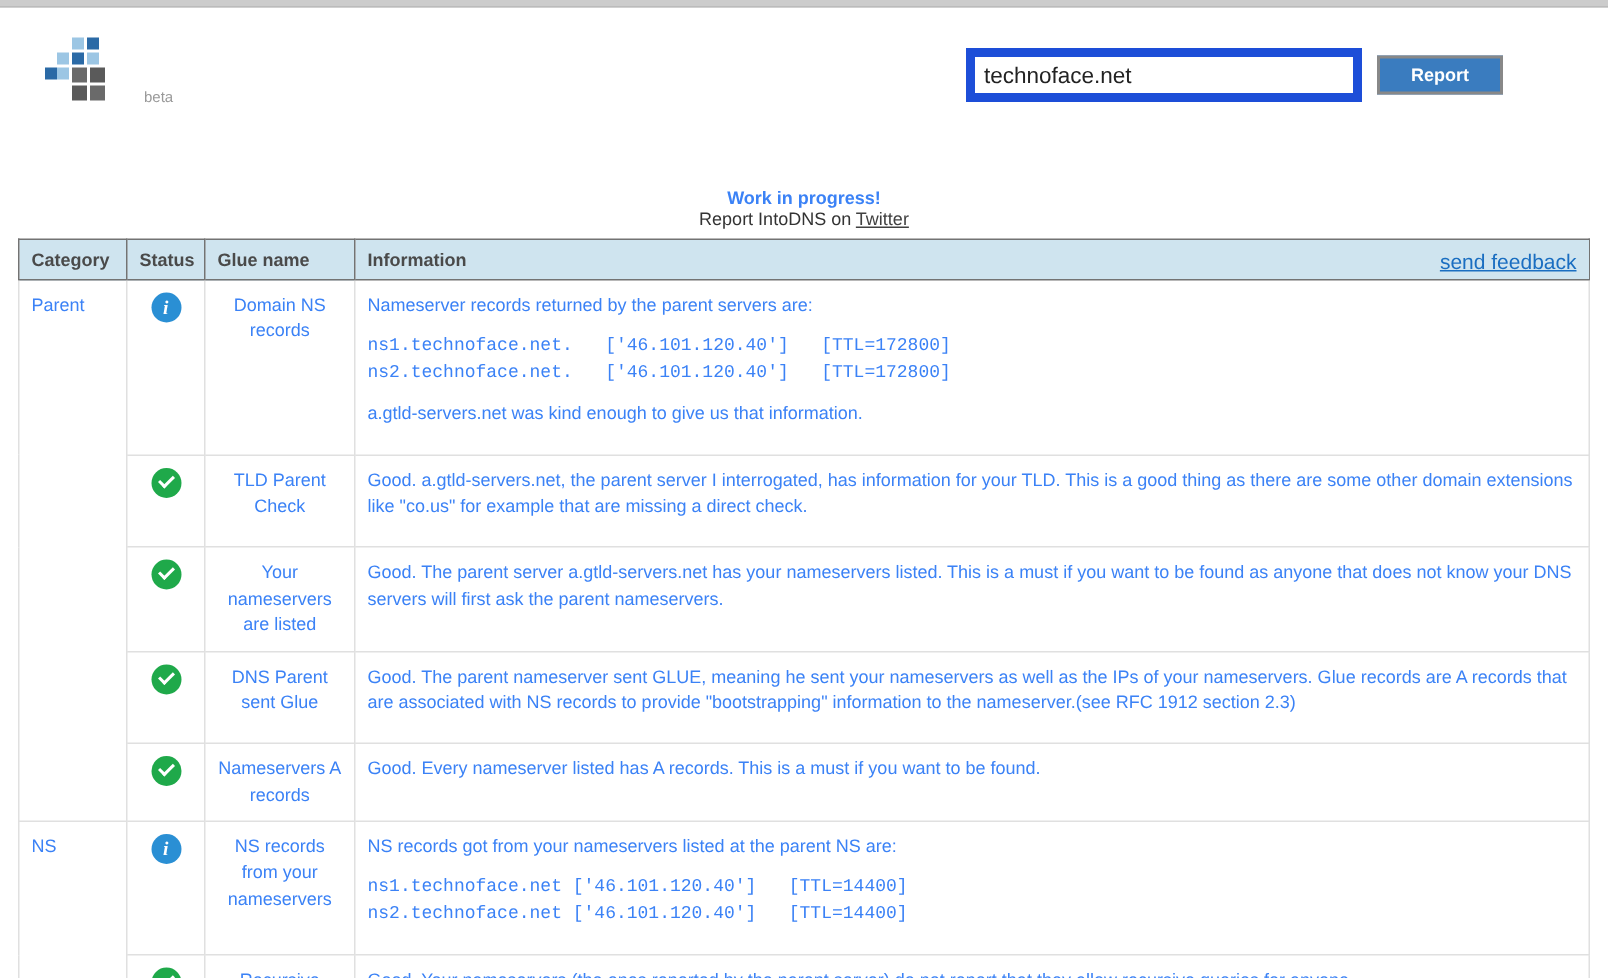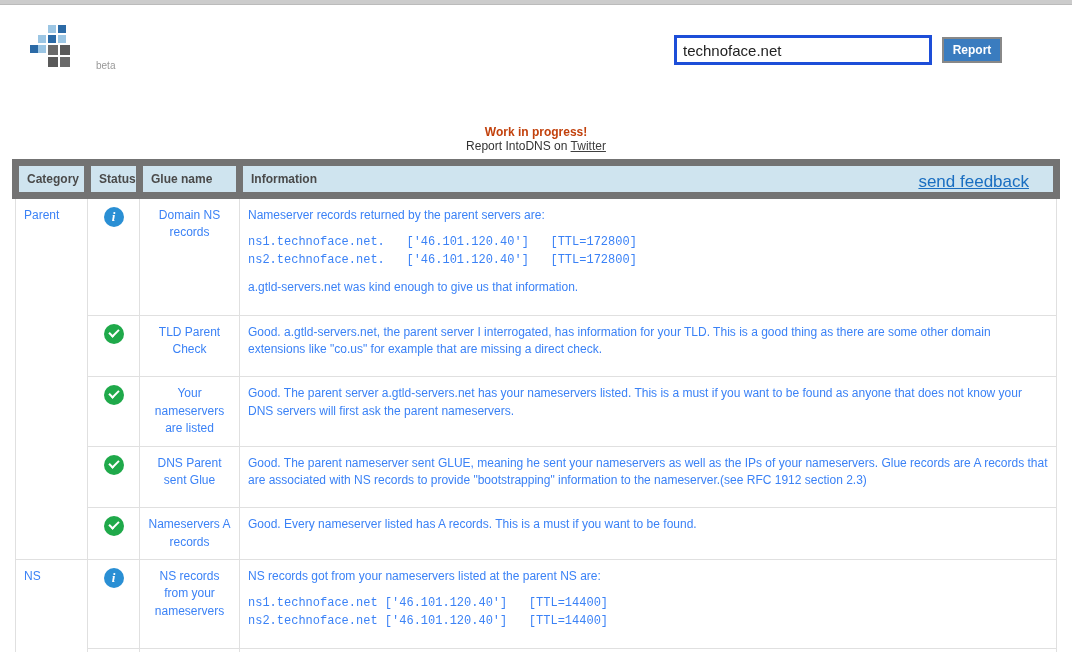--- a/index.html
+++ b/index.html
@@ -10,34 +10,34 @@
   .logo-mark { position:relative; width:56px; height:50px; margin-right:6px; }
   .sq { position:absolute; background:#2b6aa6; }
   .sq.light { background:#9cc6e4; }
   .sq.mid { background:#6a6a6a; }
   .sq.dark { background:#5a5a5a; }
   .logo-text { font-size:34px; color:#6a6a6a; font-family: Georgia, 'Times New Roman', serif; letter-spacing:-1px; }
   .logo-text .bold { color:#2b6aa6; font-weight:bold; }
   .logo-beta { font-size:10px; color:#999; margin-left:4px; margin-bottom:4px; }
   .spacer { flex:1; }
   .searchbox { display:flex; align-items:center; gap:10px; margin-right:40px; }
-  .searchbox input[type=text] { width:240px; height:24px; border:3px solid #1d4ed8; padding:0 6px; font-size:15px; font-family: Verdana, Geneva, sans-serif; color:#222; }
-  .btn-report { background:#3a7cbf; color:#fff; border:2px solid #888; width:60px; height:26px; font-weight:bold; font-size:12px; cursor:pointer; font-family: Verdana, Geneva, sans-serif; }
+  .searchbox input[type=text] { width:240px; height:24px; border:6px solid #1d4ed8; padding:0 6px; font-size:15px; font-family: Verdana, Geneva, sans-serif; color:#222; }
+  .btn-report { background:#3a7cbf; color:#fff; border:2px solid #888; width:84px; height:26px; font-weight:bold; font-size:12px; cursor:pointer; font-family: Verdana, Geneva, sans-serif; }
   .wip { text-align:center; margin:40px 0 6px 0; }
-  .wip b { color:#c2410c; }
+  .wip b { color:#3b82f6; }
   .wip a { color:#404040; }
   .table-wrap { padding:0 12px; }
   table.results { width:100%; border-collapse:collapse; table-layout:fixed; }
-  table.results th { background:#cfe4ef; color:#4a4a4a; font-weight:bold; text-align:left; padding:6px 8px; border:7px solid #737373; font-size:12px; }
+  table.results th { background:#cfe4ef; color:#4a4a4a; font-weight:bold; text-align:left; padding:6px 8px; border:1px solid #737373; font-size:12px; }
   table.results th.info { position:relative; }
   table.results td { vertical-align:top; padding:8px; border:1px solid #e0e0e0; color:#3b82f6; font-size:12px; line-height:1.45; }
   .col-cat { width:72px; }
   .col-status { width:52px; text-align:center; }
   .col-test { width:100px; }
-  .feedback { position:absolute; right:24px; top:6px; font-weight:normal; font-size:17px; }
+  .feedback { position:absolute; right:8px; top:6px; font-weight:normal; font-size:14px; }
   .feedback a { color:#1a6ec1; }
   .status-cell { text-align:center; }
   .icon { display:inline-block; width:20px; height:20px; border-radius:50%; position:relative; }
   .icon-info { background:#2a8fd4; }
   .icon-info::after { content:"i"; color:#fff; font-weight:bold; font-style:italic; font-family: Georgia, serif; position:absolute; left:0; right:0; top:1px; text-align:center; font-size:13px; }
   .icon-ok { background:#1fa94a; }
   .icon-ok::after { content:""; position:absolute; left:5px; top:5px; width:8px; height:4px; border-left:2.5px solid #fff; border-bottom:2.5px solid #fff; transform:rotate(-45deg); }
   td.category { font-weight:normal; color:#444; }
   .info-block p { margin:0 0 10px 0; }
   .info-block .mono { white-space:pre; font-family: Liberation Mono, monospace; }

